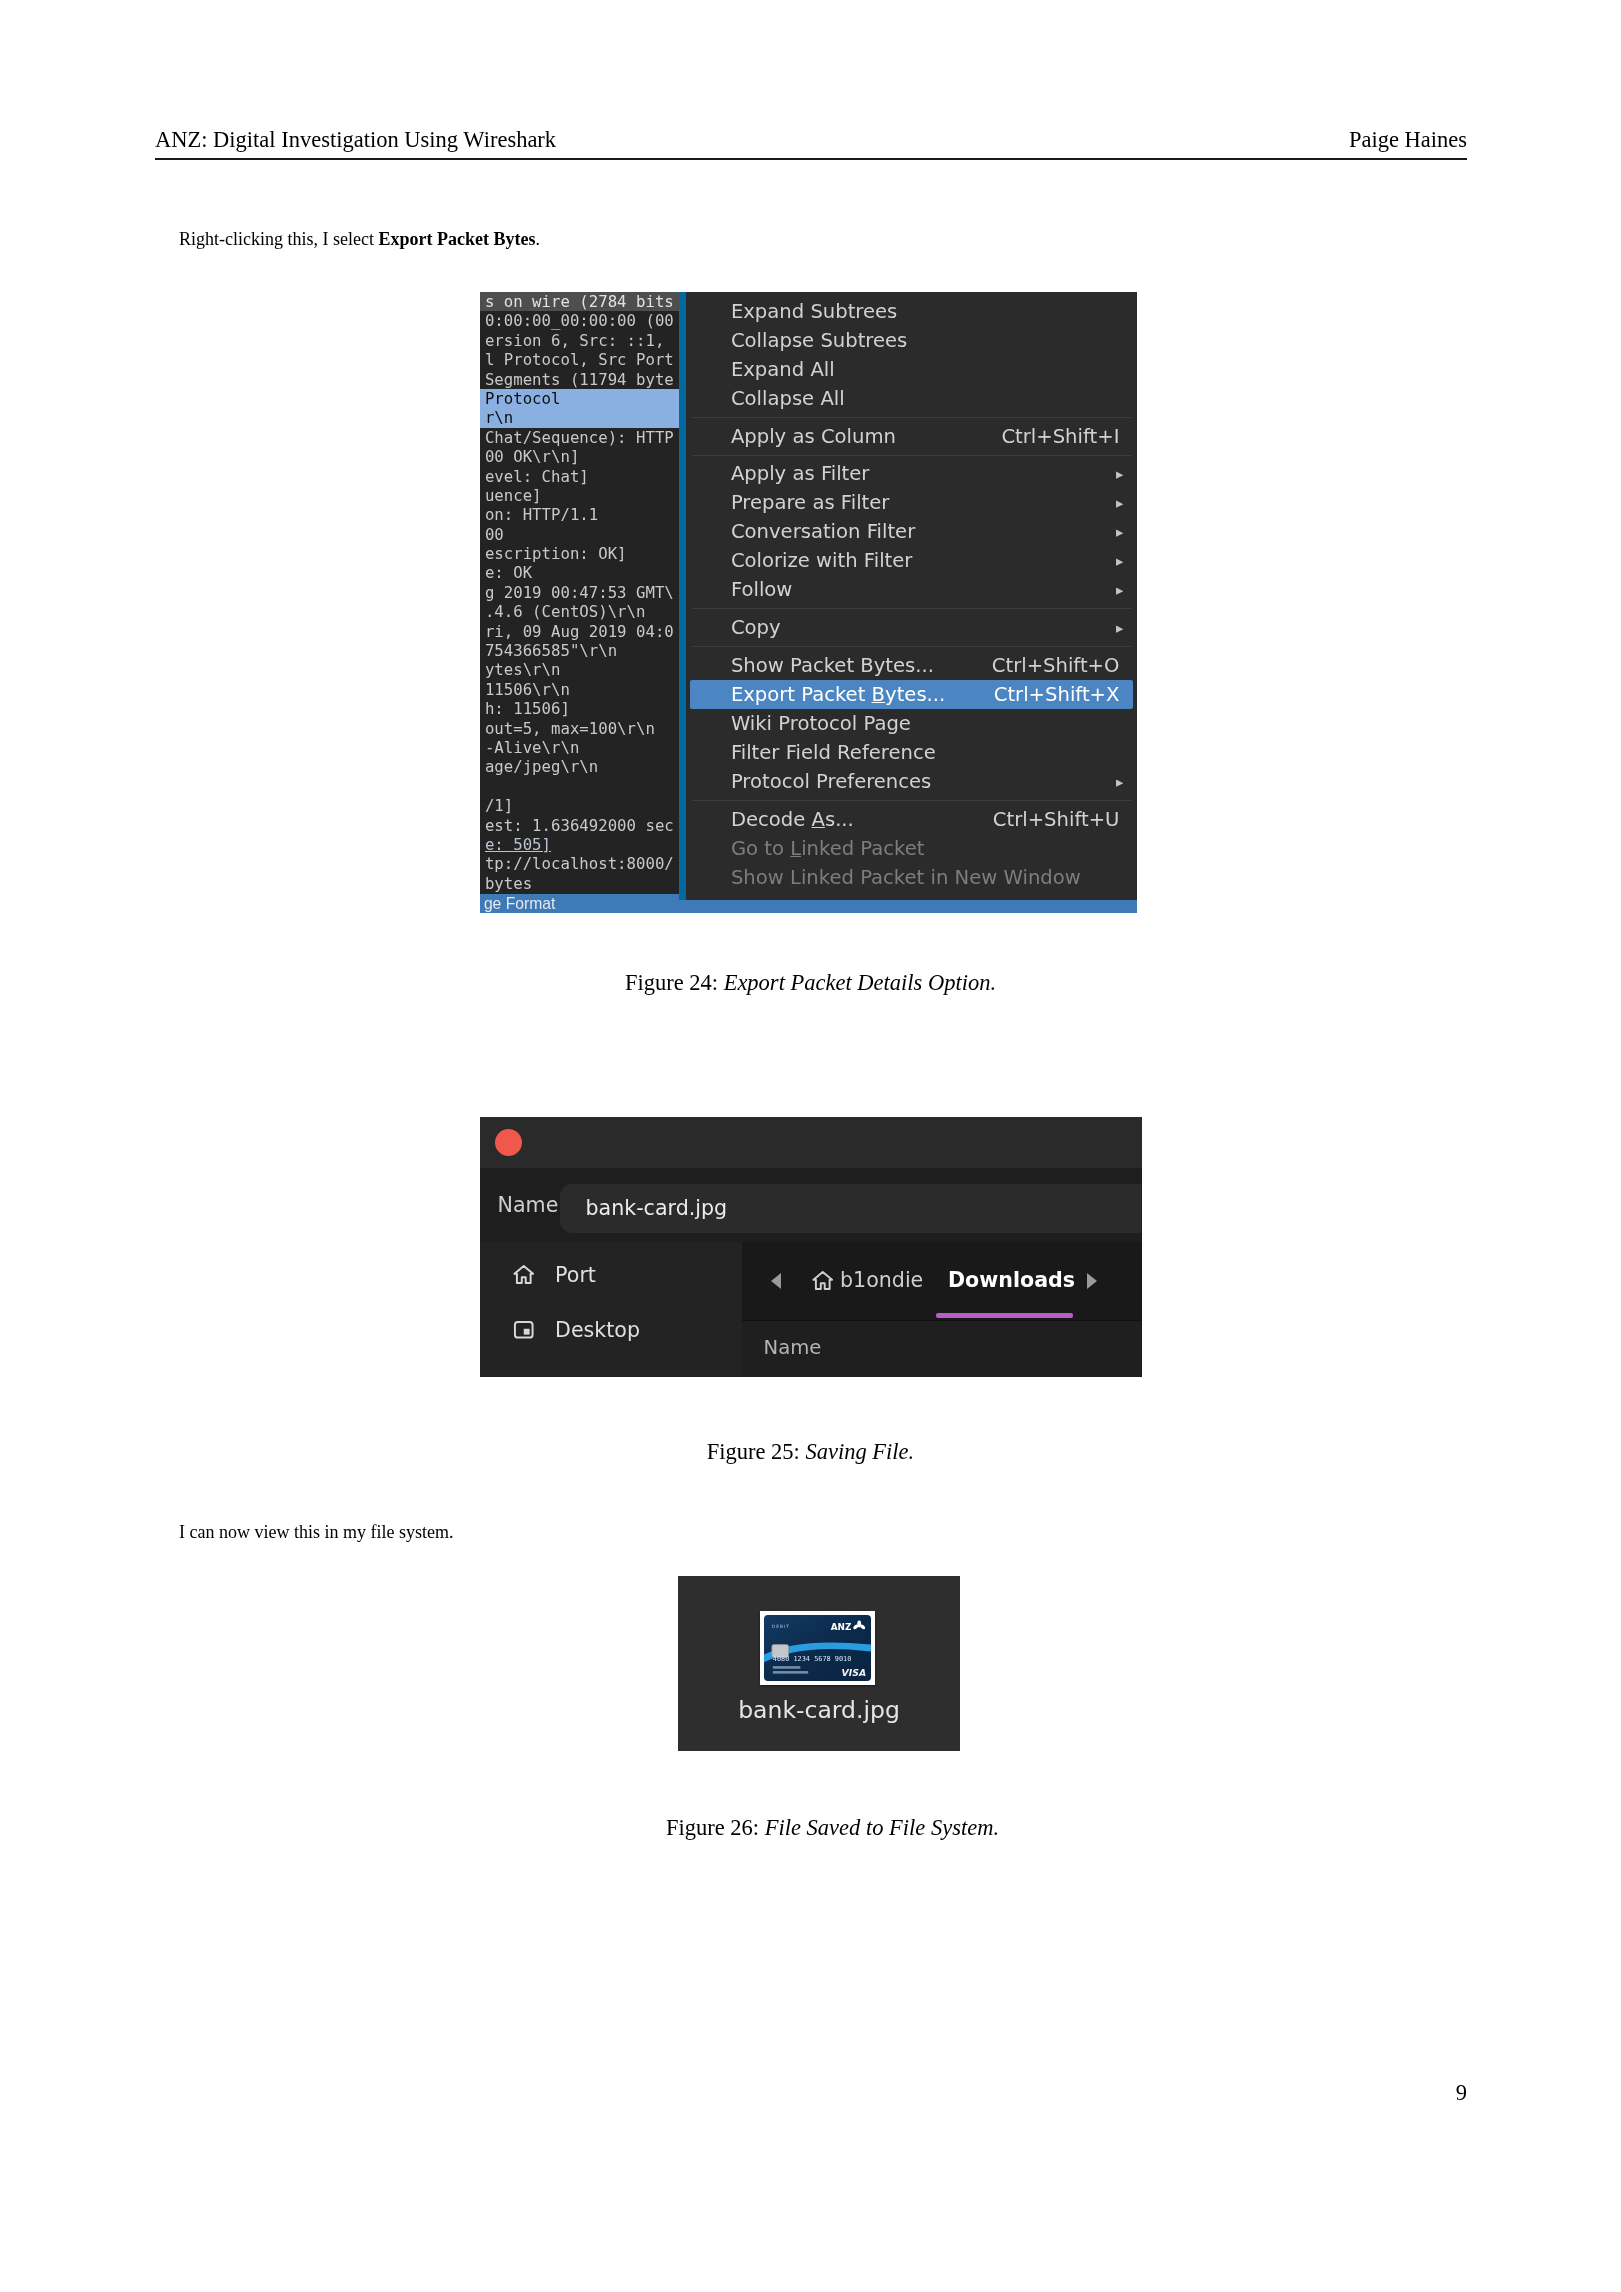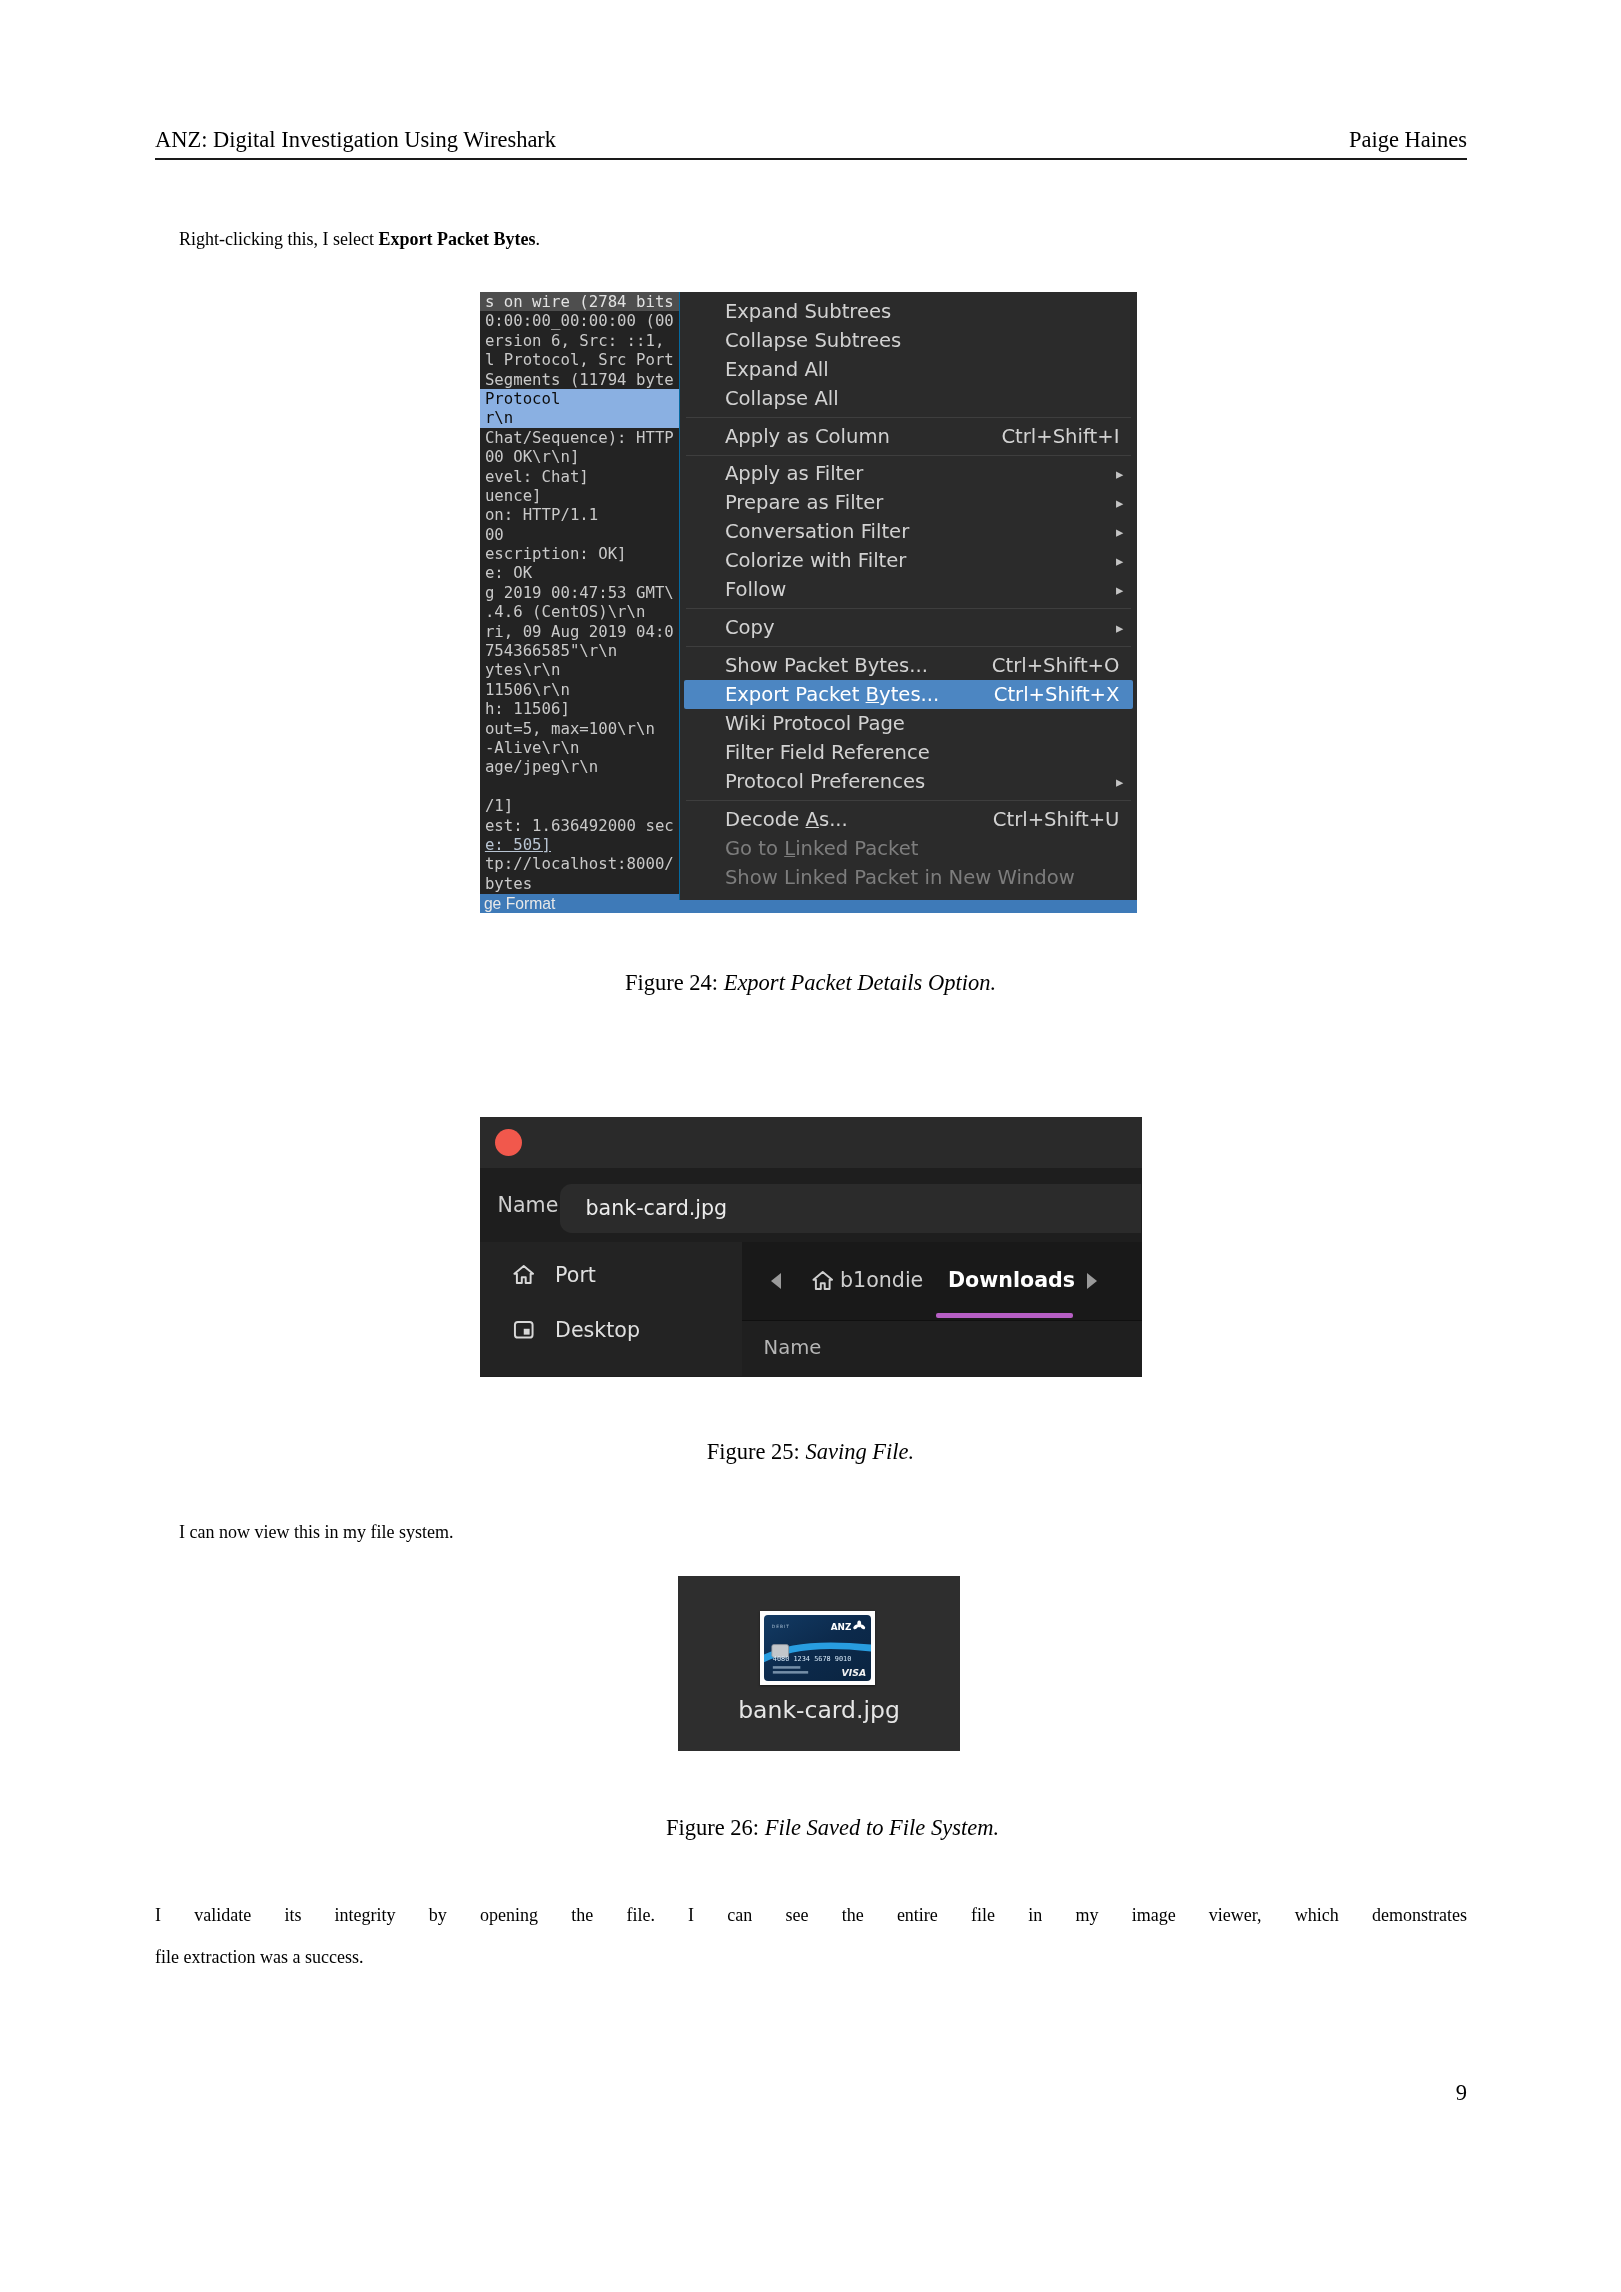--- a/index.html
+++ b/index.html
@@ -30,21 +30,21 @@
               font-family:"DejaVu Sans Mono", monospace; font-size:15.7px; color:#c9c9c9;
               white-space:pre; overflow:hidden; }
   .ws-line { height:19.4px; line-height:19.4px; padding-left:4.9px; }
   .ws-line.rowsel { background:#4e4e4e; color:#e2e2e2; }
   .ws-line.sel { background:#8ab0e2; color:#0d0d0d; }
   .ws-line.link { text-decoration:underline; color:#b8c4d2; }
   #ws-status { position:absolute; left:0; top:602px; width:657px; height:19.6px; background:#3e7ab8;
                color:#e8e8e8; font-family:Liberation Sans, sans-serif; font-size:15.7px;
                line-height:19.6px; padding-left:3.9px; z-index:1; }
   #ws-menu { position:absolute; left:199px; top:0; width:458px; height:608px; background:#2b2b2b;
-             border-left:1px solid #0369a1; z-index:2; padding-top:4.9px;
+             border-left:7px solid #0369a1; z-index:2; padding-top:4.9px;
              font-family:"DejaVu Sans", sans-serif; font-size:19.6px; color:#d2d2d2; }
   .ws-item { height:29px; display:flex; align-items:center; margin:0 3.9px; border-radius:2px; }
   .ws-item .lbl { margin-left:41px; white-space:pre; }
   .ws-item .lbl .u { text-decoration:underline; }
   .ws-item .sc  { margin-left:auto; padding-right:13.7px; }
   .ws-item .arrow { margin-left:auto; padding-right:9.8px; font-size:14.7px; color:#c4c4c4; }
   .ws-item.hl { background:#4c86c2; color:#ffffff; }
   .ws-item.dis { color:#7d7d7d; }
   .ws-sep { height:1px; background:#3e3e3e; margin:3.9px 5.9px; }
 
@@ -258,21 +258,17 @@
         <rect x="9" y="52" width="28" height="2.6" fill="#8fa8bf" opacity="0.8"></rect>
         <rect x="9" y="57" width="36" height="2.6" fill="#8fa8bf" opacity="0.8"></rect>
         <text x="79" y="62" font-family="DejaVu Sans, sans-serif" font-size="9.5" font-weight="bold" font-style="italic" fill="#f2f2f2">VISA</text>
       </svg>
     </div>
     <div id="fm-label">bank-card.jpg</div>
   </div>
 
   <div class="abs caption cap26"><span>Figure 26:</span>&nbsp;<em>File Saved to File System.</em></div>
 
-  <div class="abs para p4">
-    <div class="p4-line1">I validate its integrity by opening the file.  I can see the entire file in my image viewer, which demonstrates</div>
-    <div>file extraction was a success.</div>
-  </div>
 
   <div class="abs pagenum">9</div>
 
 </div>
 
 
 </body></html>

